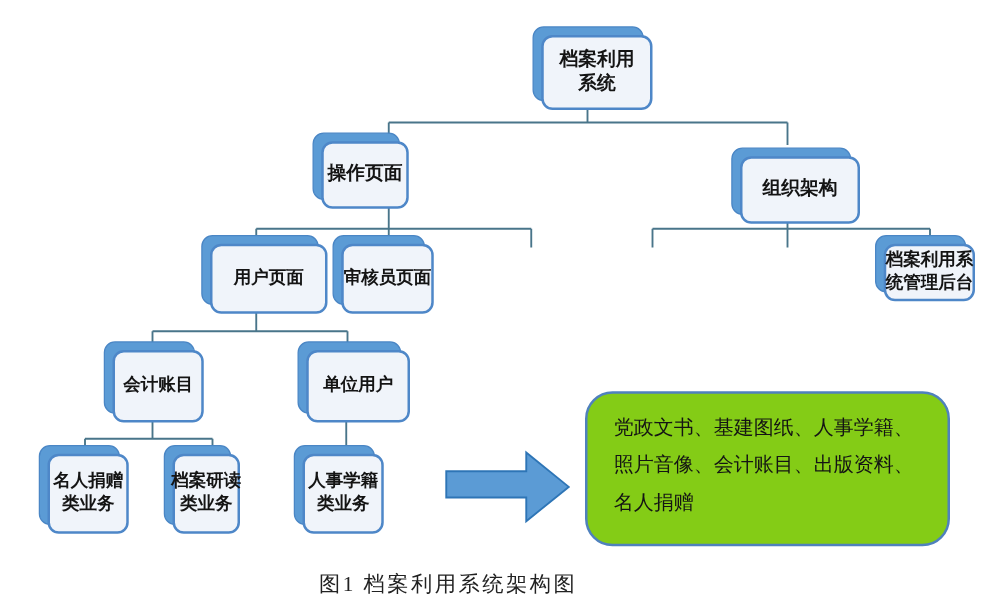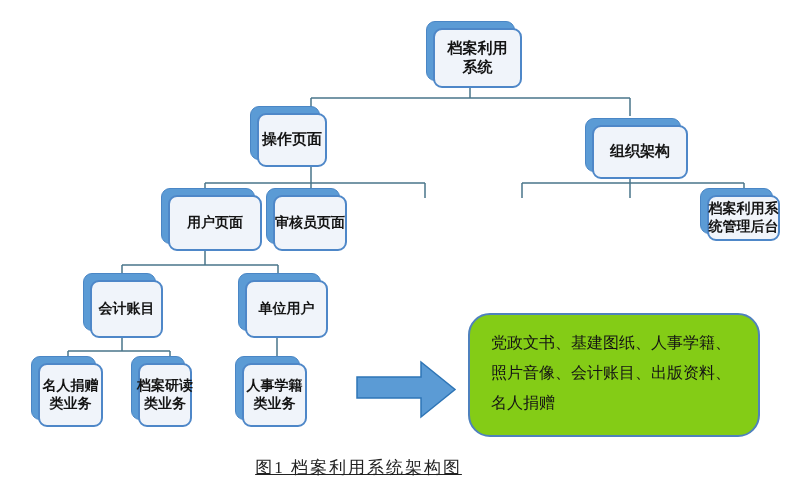--- a/index.html
+++ b/index.html
@@ -13,21 +13,21 @@
     background:#f0f4fa;border:2px solid #4e87c8;border-radius:9px;
     display:flex;align-items:center;justify-content:center;
     text-align:center;font-weight:bold;font-size:14px;line-height:1.3;
     color:#141414;white-space:pre;}
   .node.lg .front{font-size:15px;}
   #info-box{position:absolute;left:468px;top:313px;width:292px;height:124px;z-index:2;
     box-sizing:border-box;background:#84cc16;border:2px solid #4f81bd;border-radius:22px;
     padding:13px 10px 0 21px;font-size:16px;line-height:30px;color:#141414;
     white-space:pre;text-align:left;}
   #figure-caption{position:absolute;left:0;top:456px;width:717px;z-index:2;
-    text-align:center;font-size:17px;letter-spacing:2px;color:#222;text-decoration:underline;}
+    text-align:center;font-size:17px;letter-spacing:2px;color:#222;}
 </style>
 </head>
 <body>
 
 <div id="canvas">
 
   <svg id="connector-layer" width="803" height="490" viewBox="0 0 803 490">
     <g fill="none" stroke="#49758a" stroke-width="1.5">
 
       <path d="M470 87 V98 M311 98 H630 M311 98 V116 M630 98 V116"></path>

